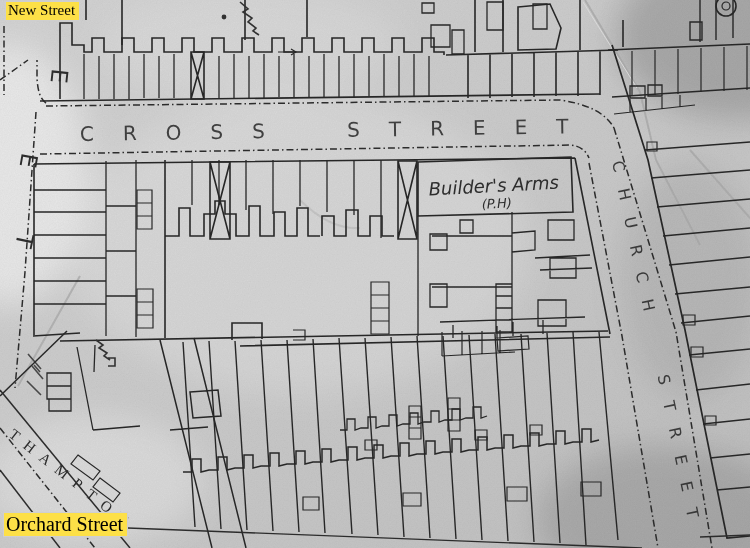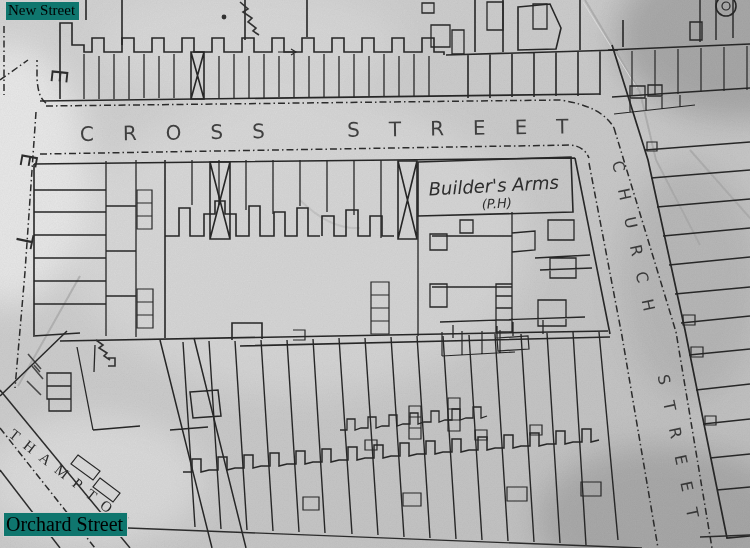--- a/index.html
+++ b/index.html
@@ -1,19 +1,19 @@
 <!DOCTYPE html>
 <html><head>
 <meta charset="utf-8">
 <style>
   html,body{margin:0;padding:0;background:#9a9a9a;}
   #stage{position:relative;width:750px;height:548px;overflow:hidden;background:#c9c9c9;
          font-family:"DejaVu Sans",sans-serif;}
   #map-svg{position:absolute;left:0;top:0;width:750px;height:548px;display:block;}
-  .cap{position:absolute;background:#0f766e;color:#000;
+  .cap{position:absolute;background:#fde047;color:#000;
        font-family:"Liberation Serif",serif;line-height:1.1;
        padding:0 4px 1px 2px;border:1px solid #cfcfcf;white-space:nowrap;}
   #cap-new{left:5px;top:1px;font-size:15px;}
   #cap-orchard{left:3px;top:512px;font-size:20px;}
   text{fill:#2e2e2e;}
   .maptext{font-family:"DejaVu Sans",sans-serif;}
   .sertext{font-family:"Liberation Serif",serif;}
 </style>
 </head>
 <body>

